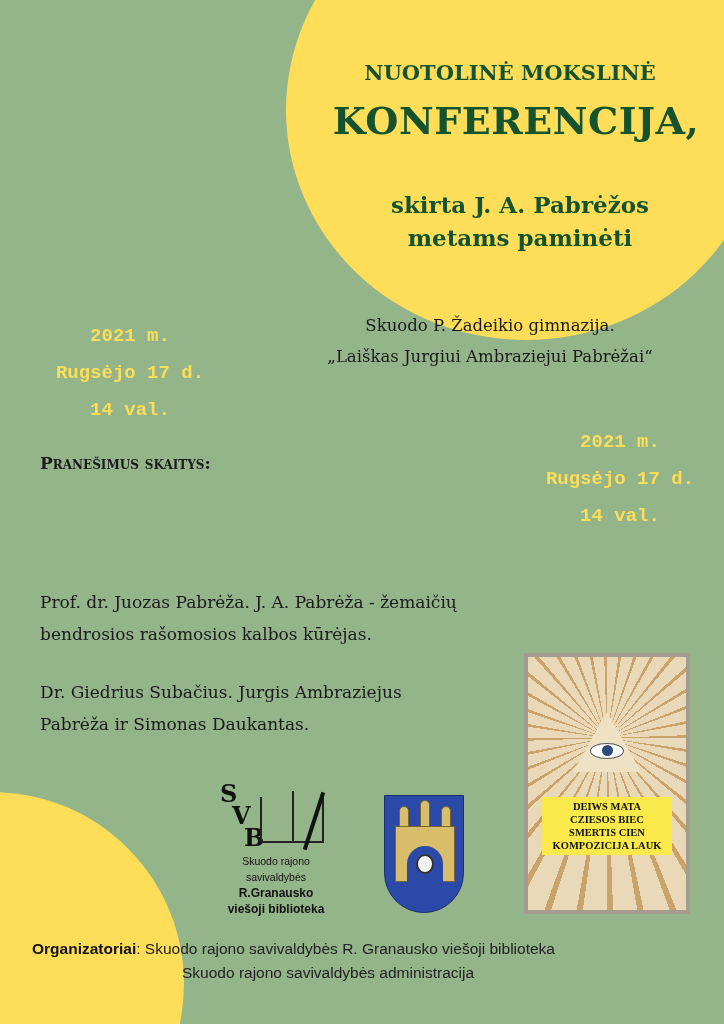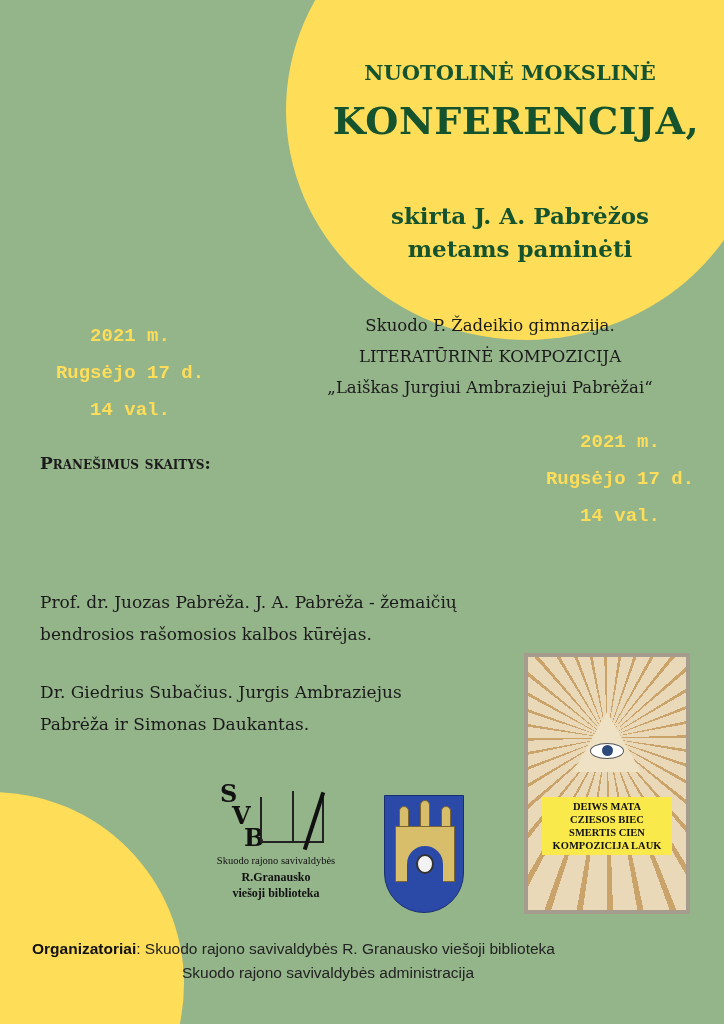--- a/index.html
+++ b/index.html
@@ -11,21 +11,21 @@
   .portrait { position:absolute; left:40px; top:25px; width:182px; height:277px; background:linear-gradient(135deg,#f4f4f2,#dcdcdc); overflow:hidden; }
   .portrait .frame { position:absolute; left:20px; top:30px; width:140px; height:175px; border:3px double #555; border-radius:40px 40px 20px 20px; }
   .portrait .head { position:absolute; left:72px; top:70px; width:36px; height:44px; border-radius:50%; background:#bbb; border:1px solid #666; }
   .portrait .bust { position:absolute; left:52px; top:105px; width:80px; height:60px; border-radius:40px 40px 6px 6px; background:#999; border:1px solid #555; }
   .portrait .tower { position:absolute; left:140px; top:15px; width:12px; height:150px; background:linear-gradient(#555,#888); clip-path:polygon(50% 0,100% 30%,100% 100%,0 100%,0 30%); }
   .portrait .caption { position:absolute; left:0; right:0; bottom:8px; text-align:center; font-family:"DejaVu Serif", serif; font-style:italic; font-size:11px; color:#444; line-height:15px; }
 
   .title { position:absolute; color:#14532d; font-family:"DejaVu Serif", serif; font-weight:bold; text-align:center; }
   .t1 { left:320px; top:60px; width:380px; font-size:21px; }
   .t2 { left:316px; top:98px; width:400px; font-size:38px; letter-spacing:0.5px; }
-  .t3 { left:330px; top:199px; width:380px; font-size:23px; line-height:33px; }
+  .t3 { left:330px; top:188px; width:380px; font-size:23px; line-height:33px; }
 
   .date { position:absolute; color:#fedd58; font-family:Liberation Mono, monospace; font-weight:bold; font-size:19px; text-align:center; line-height:37px; }
   .date1 { left:40px; top:318px; width:180px; }
   .date2 { left:530px; top:424px; width:180px; }
 
   .event { position:absolute; left:270px; top:310px; width:440px; text-align:center; font-family:"DejaVu Serif", serif; font-size:16.5px; color:#1a1a1a; line-height:31px; }
 
   .speakers-head { position:absolute; left:40px; top:453px; font-family:"DejaVu Serif", serif; font-weight:bold; font-size:17px; color:#1a1a1a; font-variant:small-caps; }
   .speaker { position:absolute; left:40px; font-family:"DejaVu Serif", serif; font-size:17px; color:#1a1a1a; line-height:32px; width:520px; }
   .sp1 { top:496px; }
@@ -38,21 +38,21 @@
   .artwork .eye { position:absolute; left:62px; top:86px; width:34px; height:16px; border-radius:50%; background:#fff; border:1px solid #555; }
   .artwork .iris { position:absolute; left:74px; top:88px; width:11px; height:11px; border-radius:50%; background:#2c4a7a; }
   .artwork .motto { position:absolute; left:14px; top:140px; width:130px; background:#f9e94a; text-align:center; font-family:Liberation Serif, serif; font-size:10.5px; font-weight:bold; line-height:13px; color:#111; padding:3px 0; }
 
   .logo-lib { position:absolute; left:216px; top:783px; width:120px; height:136px; text-align:center; }
   .logo-lib .mark { position:relative; height:70px; }
   .logo-lib .letters { position:absolute; left:4px; top:0; font-family:"DejaVu Serif", serif; font-weight:bold; font-size:24px; color:#111; line-height:22px; text-align:left; }
   .logo-lib .book { position:absolute; left:44px; top:14px; width:64px; height:46px; border:2px solid #222; border-top:none; }
   .logo-lib .book::after { content:""; position:absolute; left:30px; top:-6px; width:2px; height:52px; background:#222; }
   .logo-lib .slash { position:absolute; left:96px; top:8px; width:4px; height:60px; background:#111; transform:rotate(18deg); }
-  .logo-lib .t { font-family:Liberation Serif, serif; font-size:10.5px; color:#111; line-height:16px; }
+  .logo-lib .t { font-family:Liberation Sans, sans-serif; font-size:10.5px; color:#111; line-height:16px; }
   .logo-lib .t.b { font-weight:bold; font-size:12px; }
 
   .coat { position:absolute; left:384px; top:795px; width:80px; height:118px; background:#2b4aa8; border:1px solid #1a2f70; border-radius:0 0 40px 40px; overflow:hidden; }
   .coat .gate { position:absolute; left:10px; top:30px; width:60px; height:56px; background:#d8bd6a; border:1px solid #7a6530; }
   .coat .arch { position:absolute; left:22px; top:50px; width:36px; height:36px; border-radius:18px 18px 0 0; background:#2b4aa8; }
   .coat .face { position:absolute; left:31px; top:58px; width:18px; height:20px; border-radius:50%; background:#f2f2f2; border:2px solid #333; }
   .coat .tw { position:absolute; top:10px; width:10px; height:22px; background:#d8bd6a; border:1px solid #7a6530; border-radius:5px 5px 0 0; }
 
   .organizers { position:absolute; left:32px; top:937px; font-family:"Liberation Sans", sans-serif; font-size:15.5px; color:#222; line-height:24px; }
   .organizers .lbl { font-weight:bold; color:#111; }
@@ -74,21 +74,20 @@
   </div>
 
   <div class="date date1">
     <div>2021 m.</div>
     <div>Rugsėjo 17 d.</div>
     <div>14 val.</div>
   </div>
 
   <div class="event">
     <div>Skuodo P. Žadeikio gimnazija.</div>
-    <div>LITERATŪRINĖ KOMPOZICIJA</div>
     <div>„Laiškas Jurgiui Ambraziejui Pabrėžai“</div>
   </div>
 
   <div class="date date2">
     <div>2021 m.</div>
     <div>Rugsėjo 17 d.</div>
     <div>14 val.</div>
   </div>
 
   <div class="speakers-head">Pranešimus skaitys:</div>

